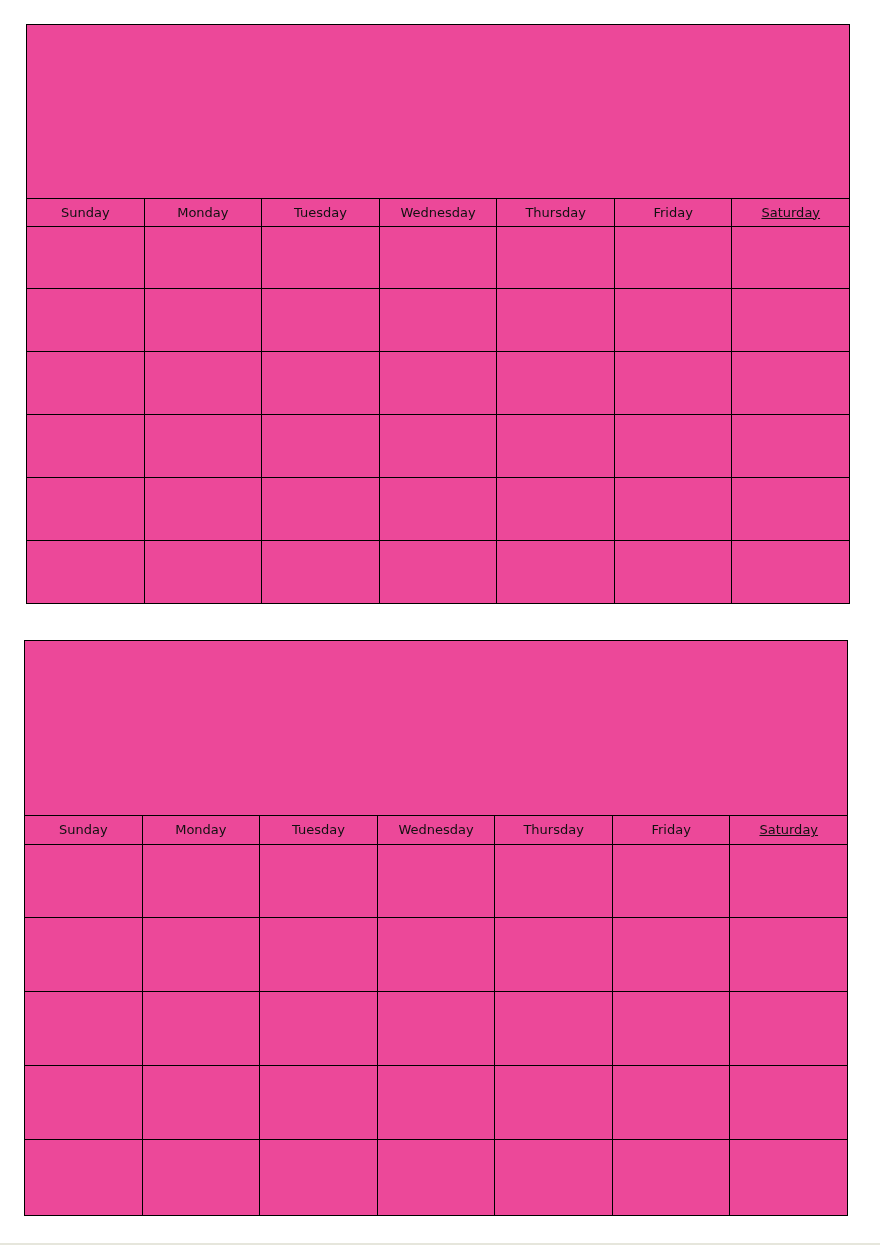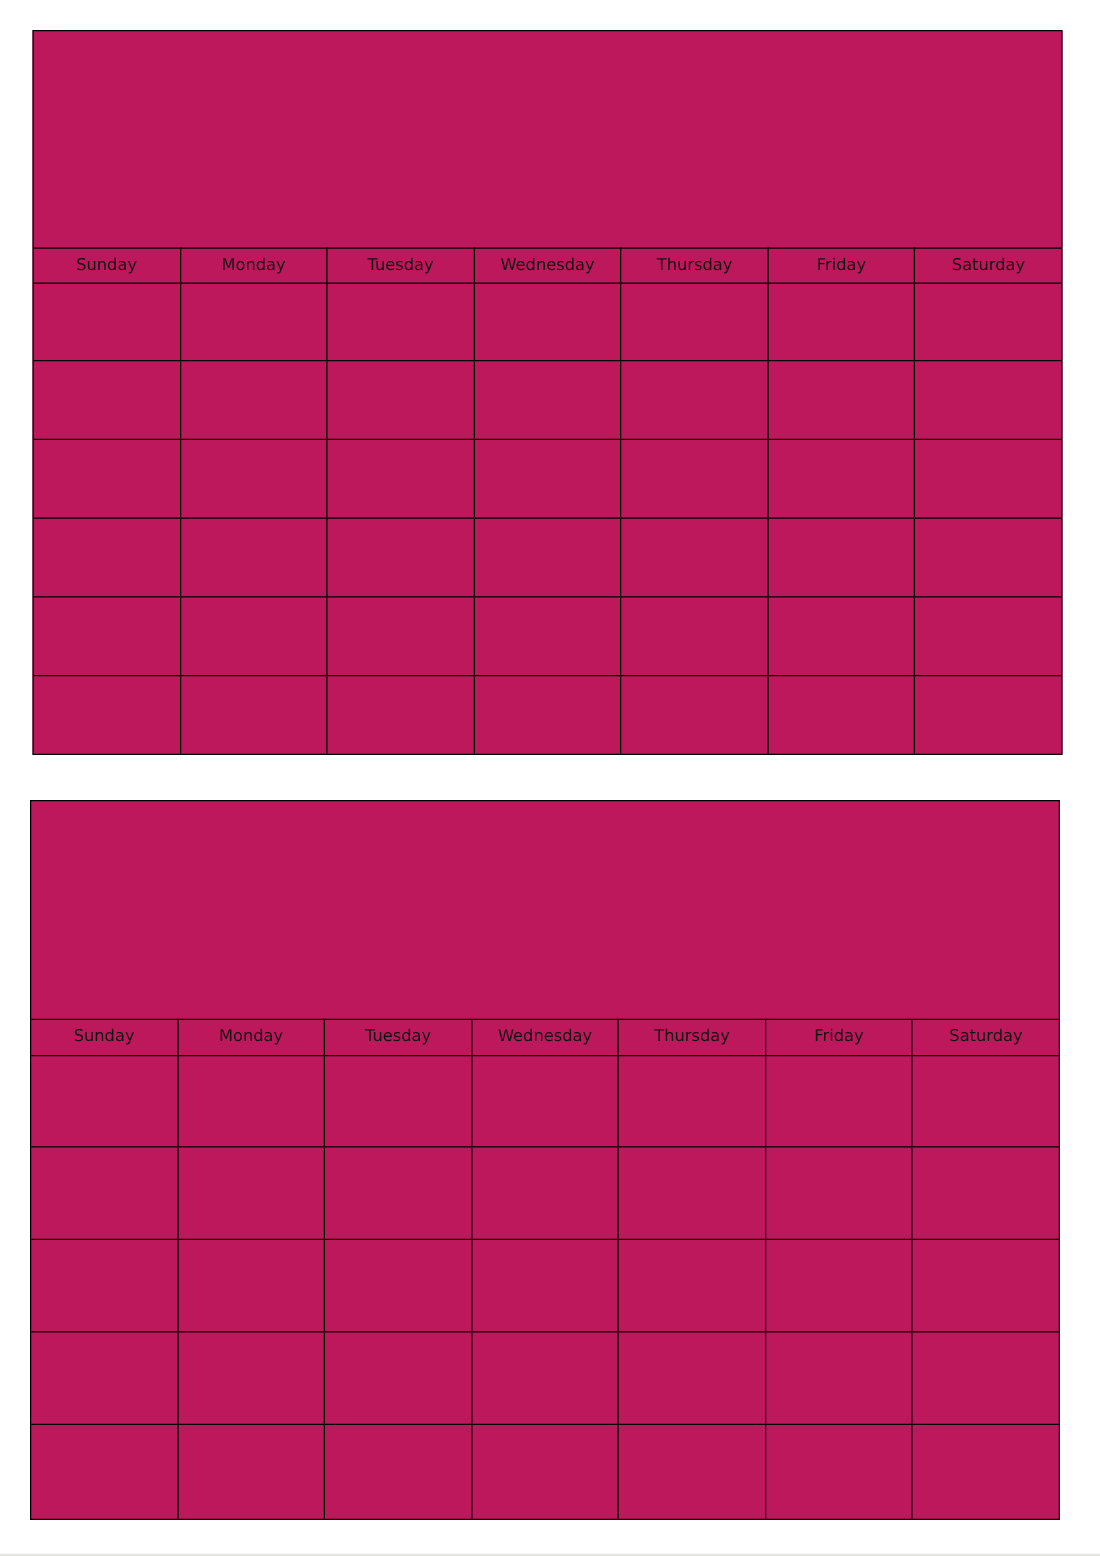--- a/index.html
+++ b/index.html
@@ -5,40 +5,40 @@
   html, body { margin: 0; padding: 0; }
   body {
     width: 880px; height: 1245px; position: relative; overflow: hidden;
     background: #ffffff;
     font-family: "DejaVu Sans", "Liberation Sans", sans-serif;
   }
   .cal {
     position: absolute;
     border: 1px solid #000;
     box-sizing: border-box;
-    background: #be185d;
+    background: #ec4899;
   }
   .cal-title {
     position: absolute; left: 0; right: 0; top: 0;
     border-bottom: 1px solid #000;
     box-sizing: border-box;
   }
   .cal-header, .cal-row {
     position: absolute; left: 0; right: 0;
     display: flex;
     border-bottom: 1px solid #000;
     box-sizing: border-box;
   }
   .cal-row:last-child { border-bottom: none; }
   .cell, .hcell {
     flex: 1 1 0;
     border-right: 1px solid #000;
     box-sizing: border-box;
   }
-  .cell:last-child, .hcell:last-child { border-right: none; }
+  .cell:last-child, .hcell:last-child { border-right: none; text-decoration: underline; }
   .hcell {
     display: flex; align-items: center; justify-content: center;
     font-size: 13px; color: #111;
   }
   .bottom-strip {
     position: absolute; left: 0; right: 0; bottom: 0; height: 2px;
     background: #e6e6dc;
   }
 </style>
 </head>

